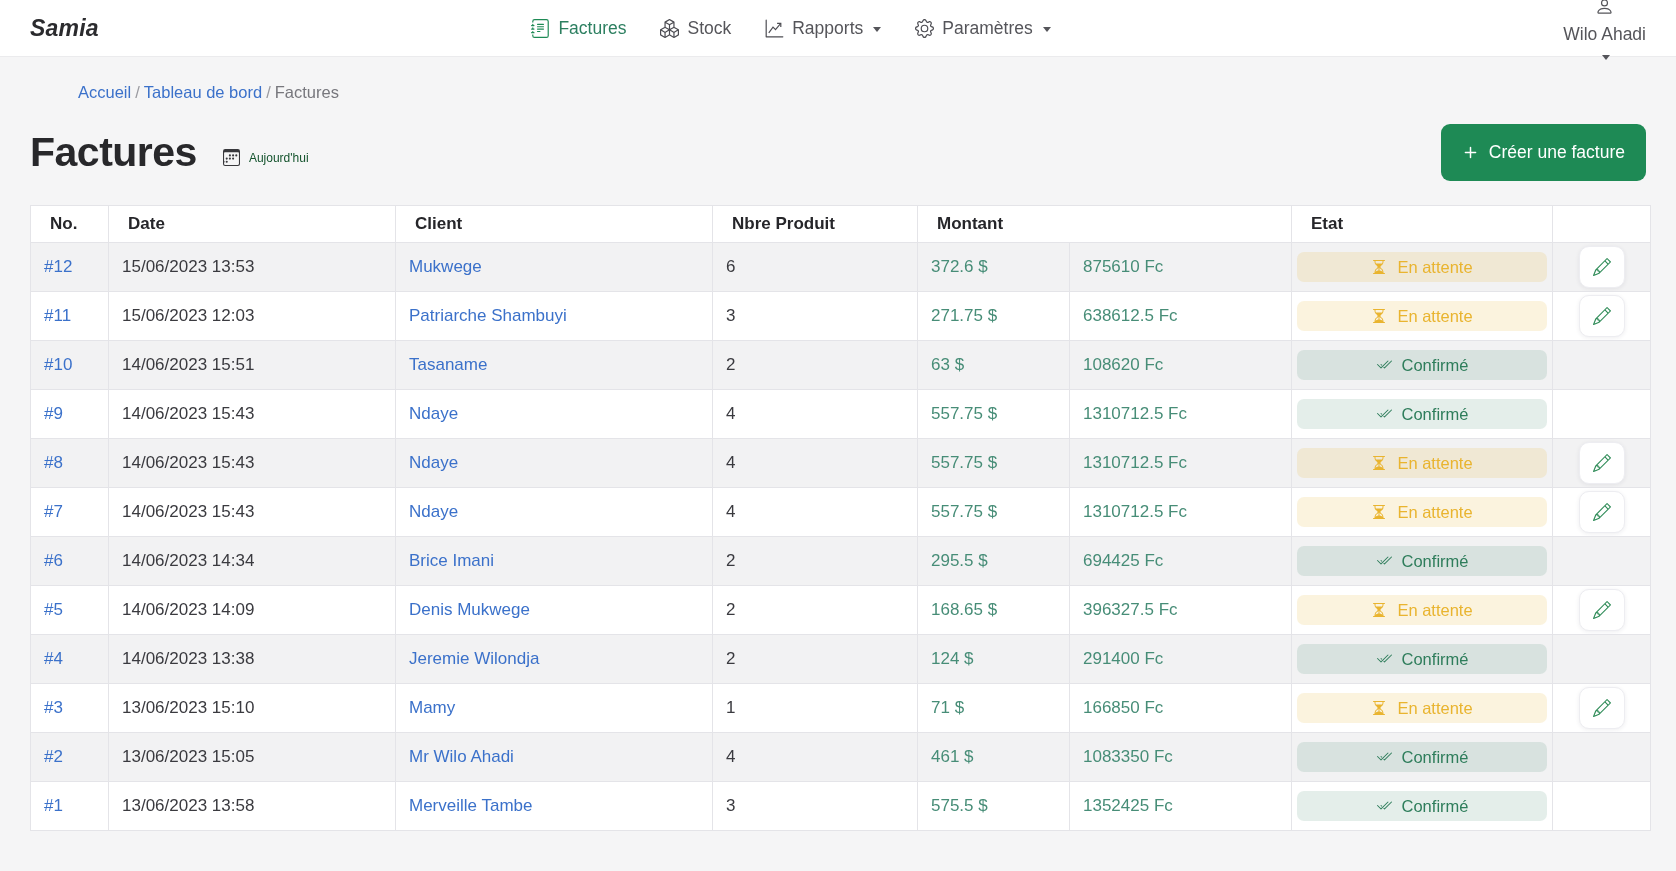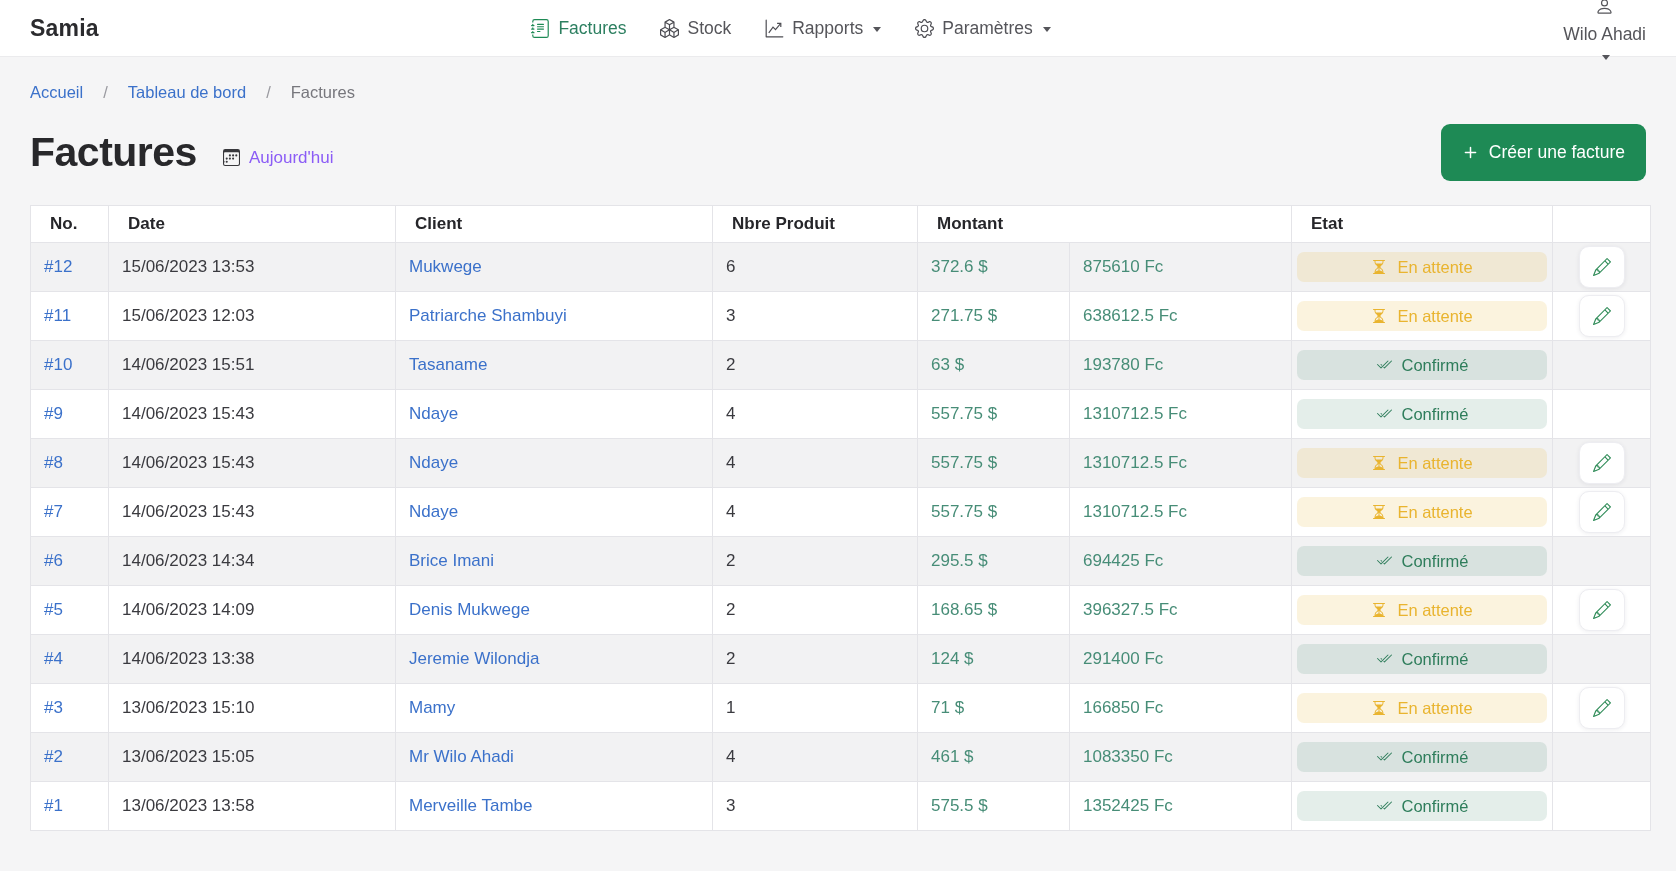--- a/index.html
+++ b/index.html
@@ -9,47 +9,47 @@
     background: var(--page-bg, #f5f5f6);
     color: #2b2b2e;
   }
   .ic { display: inline-block; vertical-align: middle; fill: currentColor; }
 
   
   .navbar {
     height: 57px; background: #fff; border-bottom: 1px solid #ebebed;
     display: flex; align-items: center; padding: 0 30px;
   }
-  .brand { font-size: 23px; font-weight: 700; color: #2b2b2e; cursor: pointer; letter-spacing: .2px; }
+  .brand { font-size: 23px; font-weight: 700; color: #2b2b2e; cursor: pointer; letter-spacing: .2px; font-style: italic; }
   .nav-center { display: flex; align-items: center; gap: 34px; margin: 0 auto; transform: translateX(-40px); }
   .nav-item {
     display: flex; align-items: center; gap: 8px; font-size: 17.5px;
     color: #55555a; cursor: pointer; white-space: nowrap;
   }
   .nav-item .ic { width: 19px; height: 19px; color: #4c4c52; }
   .nav-item.active { color: var(--nav-active-green, #2c7f60); }
   .nav-item.active .ic { color: var(--accent-green, #1e8a55); }
   .caret {
     width: 0; height: 0; margin-left: 2px; margin-top: 2px;
     border-left: 4.5px solid transparent; border-right: 4.5px solid transparent;
     border-top: 5px solid currentColor; display: inline-block;
   }
   .user-menu { display: flex; align-items: center; gap: 8px; font-size: 17.5px; color: #55555a; cursor: pointer; flex-direction: column; }
   .user-menu .ic { width: 19px; height: 19px; }
 
   
-  .breadcrumb { padding: 26px 30px 8px; display: flex; align-items: center; gap: 20px; font-size: 16.5px; }
+  .breadcrumb { padding: 26px 30px 8px; display: flex; align-items: center; gap: 4px; font-size: 16.5px; margin-left: 48px; }
   .breadcrumb a { color: var(--link-blue, #3b71ca); text-decoration: none; cursor: pointer; }
   .breadcrumb .sep { color: #9a9aa0; }
   .breadcrumb .current { color: #77777d; }
 
   
   .page-head { padding: 14px 30px 24px; display: flex; align-items: center; }
   .page-title { font-size: 41px; font-weight: 700; color: #28282b; letter-spacing: -.5px; }
-  .date-filter { display: flex; align-items: center; gap: 9px; margin-left: 26px; margin-top: 10px; font-size: 17px; color: #8b5cf6; }
+  .date-filter { display: flex; align-items: center; gap: 9px; margin-left: 26px; margin-top: 10px; font-size: 12px; color: #14532d; }
   .date-filter .ic { width: 17px; height: 17px; color: #38383c; }
   .btn-create {
     margin-left: auto; display: flex; align-items: center; gap: 10px;
     background: var(--accent-green, #1e8a55); color: #fff; border: none; cursor: pointer;
     font-family: inherit; font-size: 17.5px; padding: 0 21px; height: 57px; border-radius: 9px;
   }
   .btn-create .ic { width: 17px; height: 17px; }
 
   
   .table-wrap { padding: 0 30px; }
@@ -260,21 +260,21 @@
               </svg>
       </button>
     </td>
   </tr>
         <tr>
     <td class="c-no"><a href="#">#10</a></td>
     <td class="c-date">14/06/2023 15:51</td>
     <td class="c-client"><a href="#">Tasaname</a></td>
     <td class="c-nbre">2</td>
     <td class="c-usd">63 $</td>
-    <td class="c-fc">193780 Fc</td>
+    <td class="c-fc">108620 Fc</td>
     <td class="c-etat">
       <span class="badge confirmed">
         <svg class="ic">
                 <use href="#i-check-all"></use>
               </svg>
         <span>Confirmé</span>
       </span>
     </td>
     <td class="c-edit">
       

